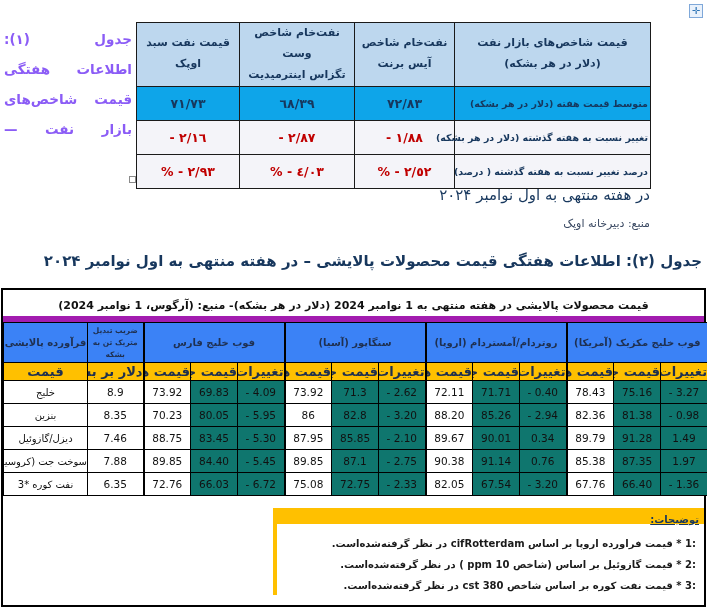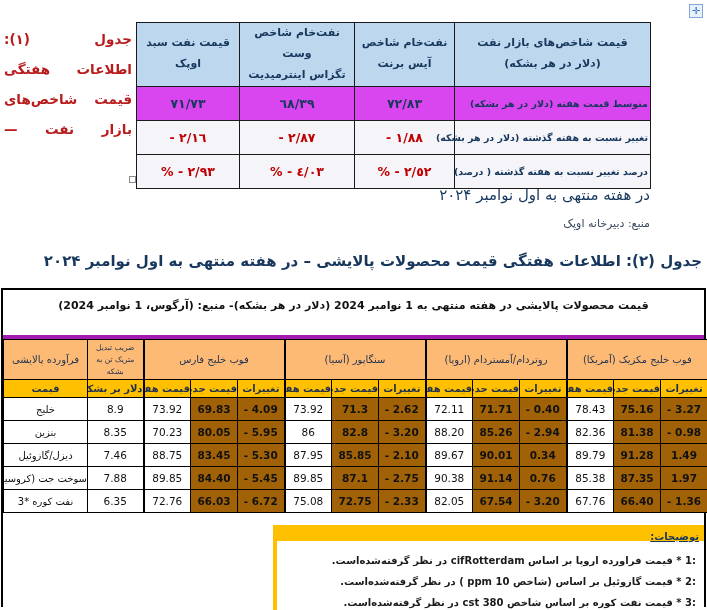--- a/index.html
+++ b/index.html
@@ -7,65 +7,65 @@
   .page { position:relative; width:707px; height:610px; background:#fff;
           font-family:"DejaVu Sans", sans-serif; overflow:hidden; }
 
   
   .move-handle { position:absolute; top:4px; right:4px; width:14px; height:14px;
                  border:1px solid #7FA8D9; background:#E9F1FB; color:#2E74B5;
                  font-size:10px; line-height:12px; text-align:center; cursor:move; }
 
   
   .t1-caption { position:absolute; left:4px; top:24px; width:128px; direction:rtl;
-                text-align:justify; text-align-last:justify; color:#b91c1c;
+                text-align:justify; text-align-last:justify; color:#8b5cf6;
                 font-weight:bold; font-size:13.5px; line-height:30px; }
 
   
   .t1 { position:absolute; left:136px; top:22px; width:514px;
         border-collapse:collapse; table-layout:fixed; }
   .t1 th, .t1 td { border:1px solid #1a1a1a; vertical-align:middle; }
   .t1 thead th { background:#BDD7EE; color:#17375D; font-weight:bold; font-size:11px;
                  height:57px; text-align:center; direction:rtl; line-height:1.9; }
   .t1 tbody tr { height:34px; }
-  .t1 tr.r-avg  { background:#d946ef; }
+  .t1 tr.r-avg  { background:#0ea5e9; }
   .t1 tr.r-chg, .t1 tr.r-pct { background:#F4F4F9; }
   .t1 td.num { direction:ltr; unicode-bidi:bidi-override; text-align:center;
                font-weight:bold; font-size:12.5px; color:#17375D; }
   .t1 td.red { color:#C00000;margin-left:10px; }
   .t1 td.lbl { direction:rtl; text-align:right; color:#17375D; font-weight:bold;
                font-size:9.5px; white-space:nowrap; padding:0 2px;margin-left:45px; }
 
   .resize-handle { position:absolute; left:129px; top:176px; width:7px; height:7px;
                    background:#fff; border:1px solid #8a8a8a; }
 
   .t1-caption2 { position:absolute; right:57px; top:186px; direction:rtl;
                  color:#17375D; font-weight:normal; font-size:15px; }
   .t1-source   { position:absolute; right:57px; top:217px; direction:rtl;
                  color:#3B4A63; font-size:11px; }
   .h2 { position:absolute; right:5px; top:252px; direction:rtl; color:#17375D;
         font-weight:bold; font-size:15px; }
 
   
   .t2box { position:absolute; left:1px; top:288px; width:705px; height:319px;
            border:2px solid #000; background:#fff; }
-  .t2title { height:49px; border-bottom:4px solid #a21caf; direction:rtl;
+  .t2title { height:32px; border-bottom:6px solid #a21caf; direction:rtl;
              text-align:center; font-weight:bold; font-size:11px; color:#111;
              padding-top:9px; }
   .t2 { width:100%; border-collapse:collapse; table-layout:fixed; }
   .t2 th, .t2 td { border:1px solid #000; text-align:center; vertical-align:middle; }
-  .t2 thead tr.grp th { background:#fdba74; color:#1F3050; font-weight:normal;
+  .t2 thead tr.grp th { background:#3b82f6; color:#1F3050; font-weight:bold;
                         font-size:10px; height:40px; direction:rtl; }
   .t2 thead tr.grp th.hf { font-size:7.5px; line-height:1.6; }
   .t2 thead tr.sub th { background:#FFC000; color:#1F3050; font-weight:bold;
-                        font-size:10px; height:18px; direction:rtl;
+                        font-size:13px; height:18px; direction:rtl;
                         white-space:nowrap; overflow:hidden; }
   .t2 tbody td { height:23px; font-size:10.5px; color:#111; background:#fff; }
   .t2 tbody td.c-prod { direction:rtl; font-size:10px; white-space:nowrap; overflow:hidden; }
-  .t2 td.c-new, .t2 td.c-chg { background:#a16207;font-weight:bold; }
+  .t2 td.c-new, .t2 td.c-chg { background:#0f766e; }
   .t2 .g-start { border-left:2.5px solid #000; }
 
   
   .notes { position:relative; height:102px; background:#fff; }
   .notes-vline { position:absolute; left:270px; top:12px; bottom:3px; width:4px; background:#FFC000; }
   .notes-bar { position:absolute; left:274px; right:0; top:12px; height:16px;
                background:#FFC000; direction:rtl; }
   .notes-title { display:inline-block; font-size:10px; font-weight:bold; color:#17375D;
                  text-decoration:underline; padding:1px 5px 0 0; }
   .note-lines { position:absolute; right:8px; top:37px; direction:rtl; text-align:right; }

